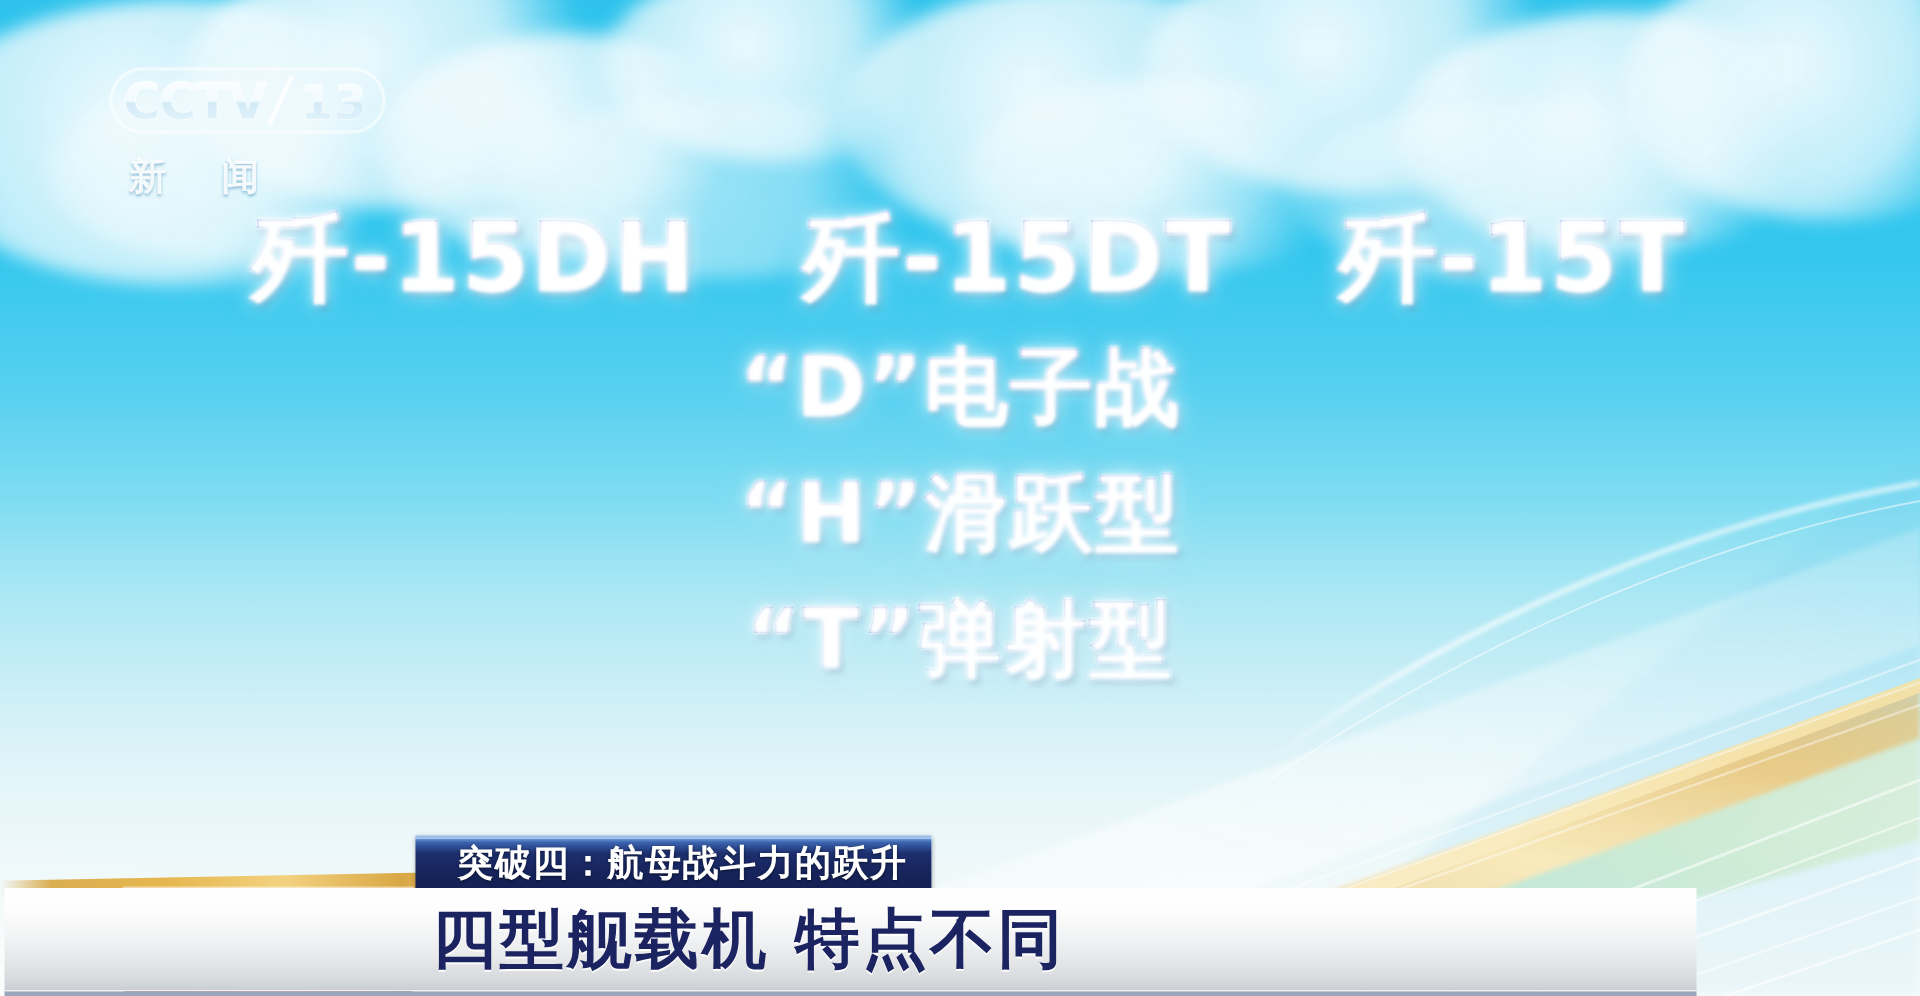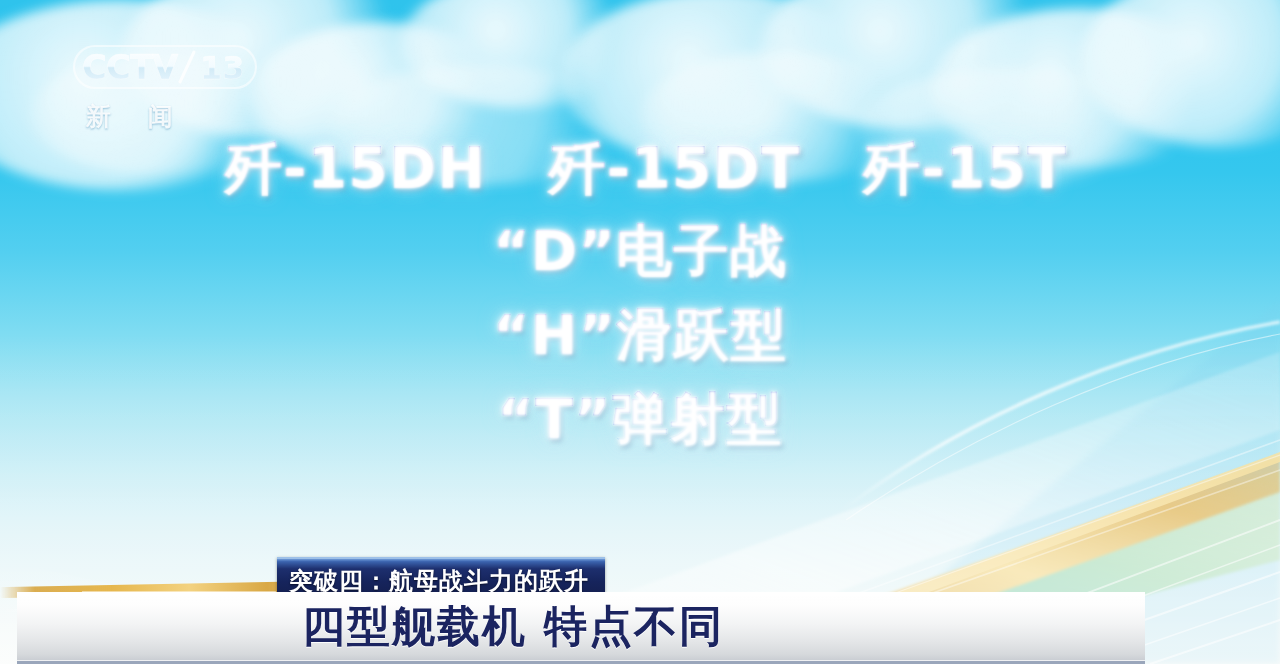--- a/index.html
+++ b/index.html
@@ -134,21 +134,21 @@
     background-clip: text;
     color: #1e56d6;
     -webkit-text-fill-color: transparent;
   }
   
   @supports not ((-webkit-background-clip: text) or (background-clip: text)) {
     .copy-line { color: #1f55d4; -webkit-text-fill-color: #1f55d4; }
   }
 
   .line-models {
-    font-size: 57px;
+    font-size: 65px;
     margin-bottom: 26px;
     margin-left: 12px;
   }
   .line-variant {
     font-size: 56px;
     margin-bottom: 28px;
   }
 
   
   .lower-third {
@@ -200,23 +200,23 @@
        rgba(190,215,230,0.8) 70%,
        rgba(255,255,255,0) 100%);
   }
 
   
   .kicker {
     position: absolute;
     left: 277px;
     bottom: 67px;
     height: 38px;
-    padding: 0 16px 0 12px;
+    padding: 0 16px 0 28px;
     display: flex;
-    align-items: flex-end;
+    align-items: flex-start;
     background: linear-gradient(to bottom,
         #6e9ad8 0%,
         #3b63ae 7%,
         #1d2f6e 26%,
         #16245c 60%,
         #141f4f 100%);
     border-top: 2px solid #9dc0e8;
     box-shadow: 0 1px 3px rgba(0,0,0,0.35);
   }
   .kicker-text {
@@ -225,21 +225,21 @@
     font-weight: 700;
     color: #ffffff;
     letter-spacing: 1px;
     white-space: nowrap;
     text-shadow: 0 1px 2px rgba(0,0,0,0.55);
   }
 
   
   .headline-bar {
     position: absolute;
-    left: 17px;
+    left: 3px;
     bottom: 0;
     width: 1128px;
     height: 67px;
     background: linear-gradient(to bottom,
         #ffffff 0%,
         #fdfdfd 18%,
         #f2f3f4 46%,
         #e3e5e7 72%,
         #d6d9dc 90%,
         #c8ccd2 100%);

